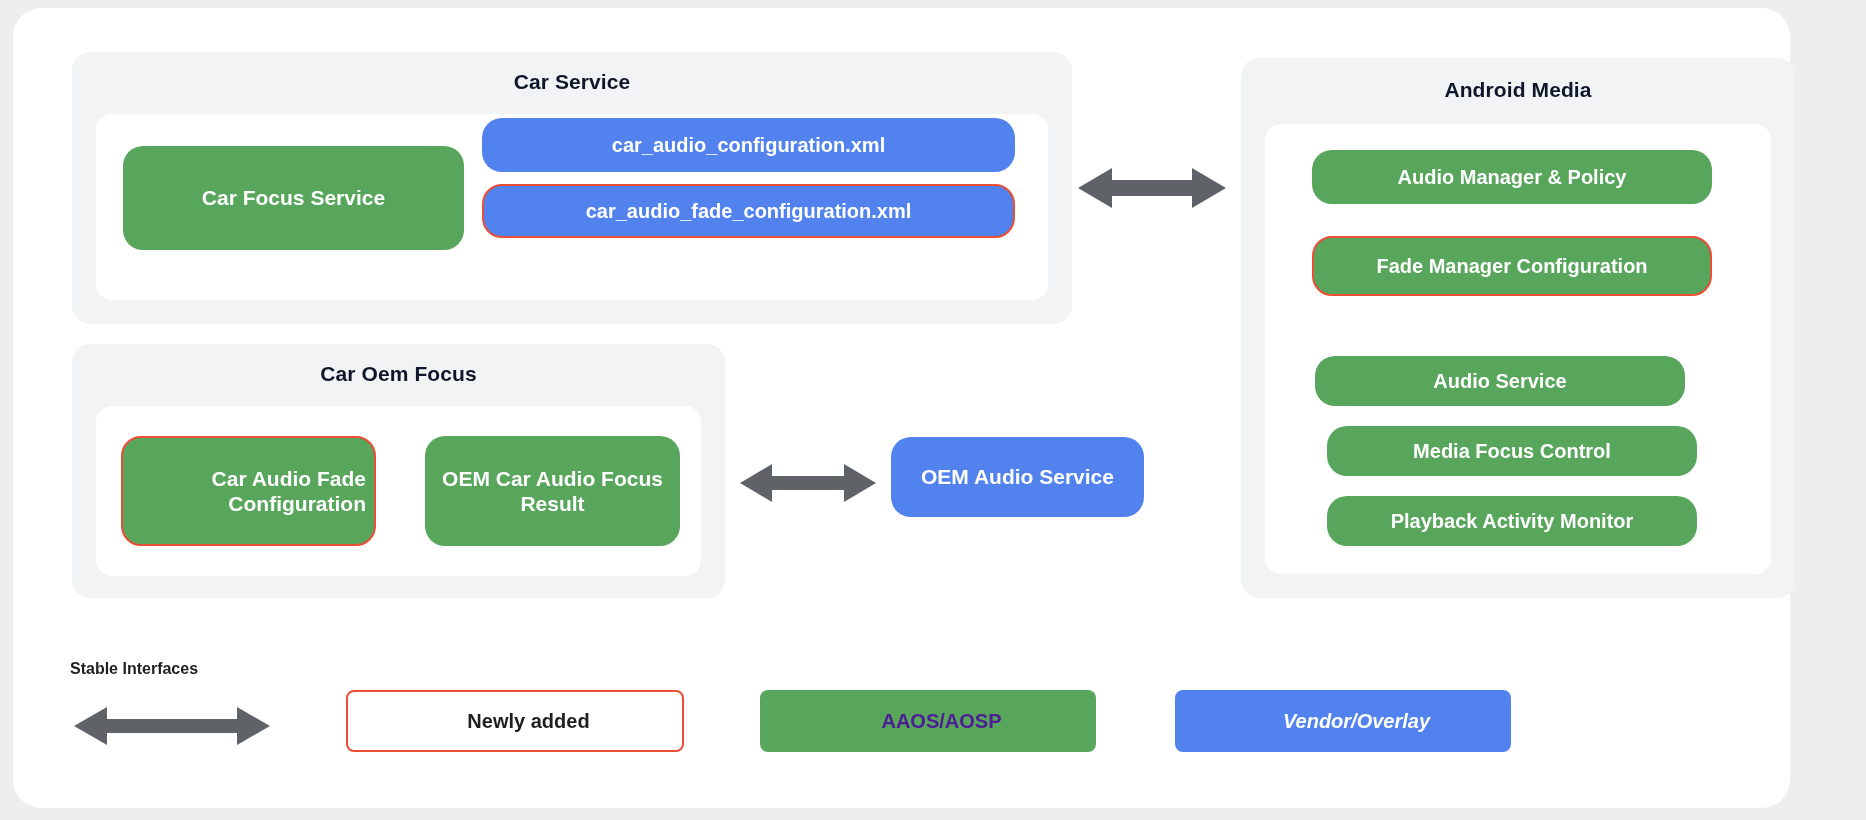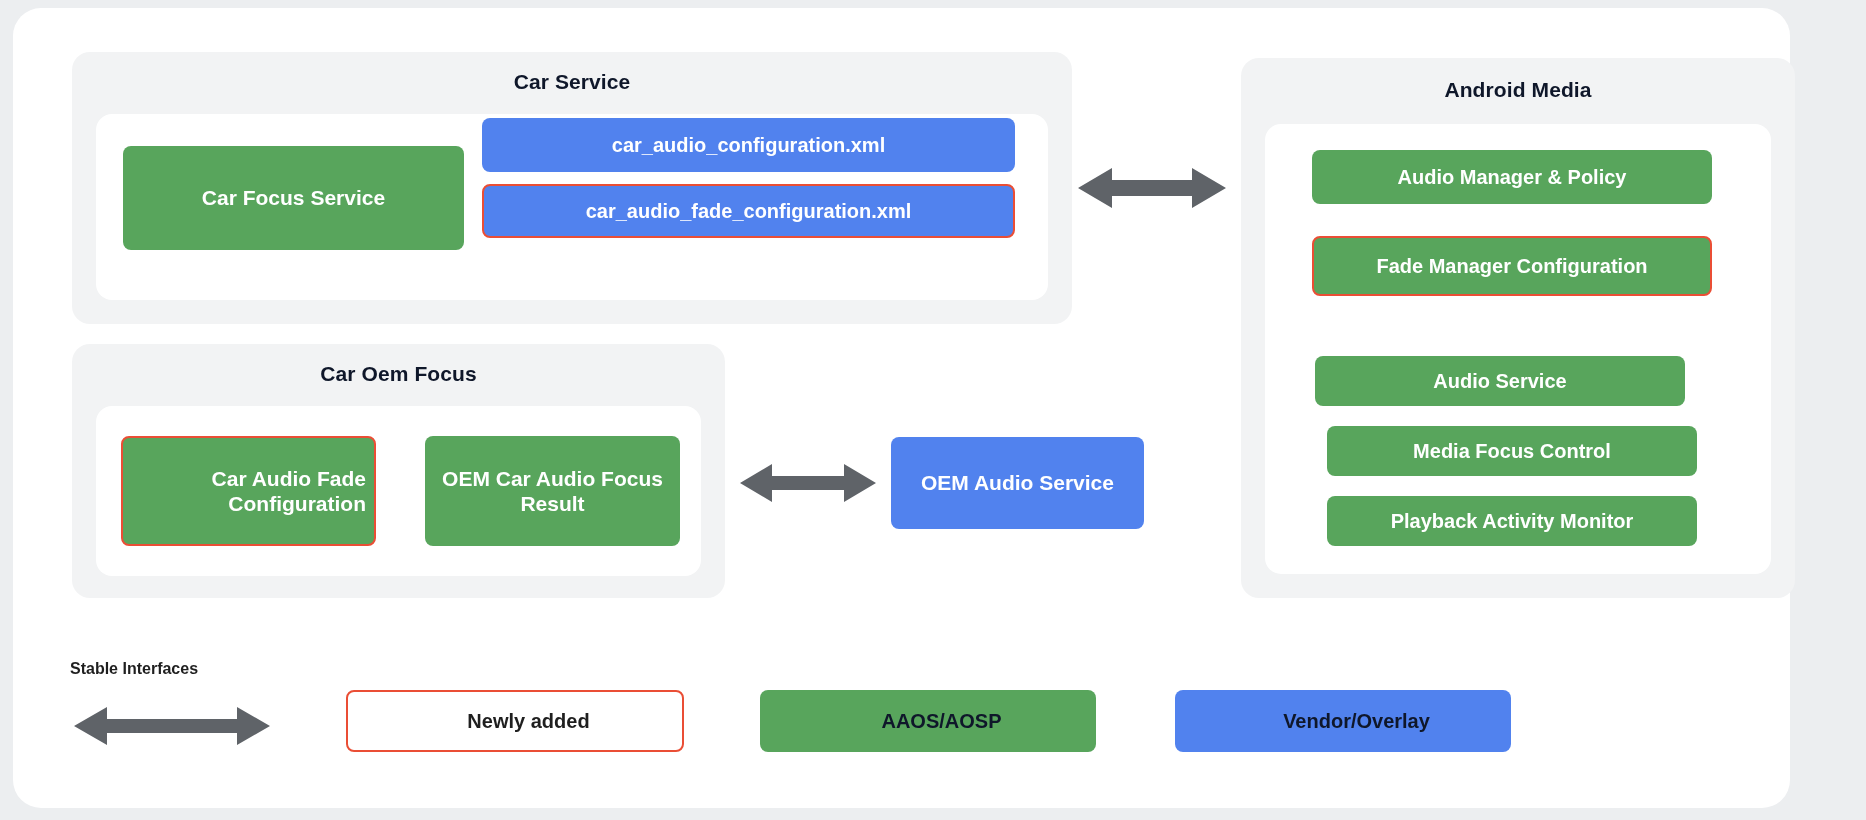--- a/index.html
+++ b/index.html
@@ -50,21 +50,21 @@
     border-radius: 16px;
   }
 
   
   .node {
     position: absolute;
     display: flex;
     align-items: center;
     justify-content: center;
     text-align: center;
-    border-radius: 8px;
+    border-radius: 20px;
     font-size: 20px;
     font-weight: bold;
     color: #ffffff;
     line-height: 1.2;
     box-sizing: border-box;
     padding: 2px 8px;
   }
   .node.green  { background: #58a55c; }
   .node.blue   { background: #5182ee; }
   .node.newly  { border: 2.5px solid #ea4e35; text-align: right; }
@@ -92,22 +92,22 @@
     font-weight: bold;
     line-height: 1.2;
     box-sizing: border-box;
     padding-left: 27px;
   }
   .legend-box.outline {
     background: #ffffff;
     border: 2.5px solid #ea4e35;
     color: #1f1f1f;
   }
-  .legend-box.green { background: #58a55c; color: #0f172a; }
-  .legend-box.blue  { background: #5182ee; color: #0f172a; }
+  .legend-box.green { background: #58a55c; color: #4c1d95; }
+  .legend-box.blue  { background: #5182ee; color: #ffffff; font-style: italic; }
 </style>
 </head>
 <body>
 
 <div id="root">
 
   <div class="outer-card"></div>
 
   <div class="group-panel" style="left:72px; top:52px; width:1000px; height:272px;">
     <div class="group-title" style="top:18px;">Car Service</div>
@@ -122,21 +122,21 @@
 
   <div class="group-panel" style="left:72px; top:344px; width:653px; height:254px;">
     <div class="group-title" style="top:18px;">Car Oem Focus</div>
     <div class="inner-white" style="left:24px; top:62px; width:605px; height:170px;"></div>
 
     <div class="node green newly" style="left:49px; top:92px; width:255px; height:110px; font-size:21px;">Car Audio Fade Configuration</div>
 
     <div class="node green" style="left:353px; top:92px; width:255px; height:110px; font-size:21px;">OEM Car Audio Focus Result</div>
   </div>
 
-  <div class="node blue" style="left:891px; top:437px; width:253px; height:92px; font-size:21px;text-align:right;">OEM Audio Service</div>
+  <div class="node blue" style="left:891px; top:437px; width:253px; height:80px; font-size:21px;text-align:right;">OEM Audio Service</div>
 
   <div class="group-panel" style="left:1241px; top:58px; width:554px; height:540px;">
     <div class="group-title" style="top:20px;">Android Media</div>
     <div class="inner-white" style="left:24px; top:66px; width:506px; height:450px;"></div>
 
     <div class="node green newly" style="left:71px; top:178px; width:400px; height:60px;">Fade Manager Configuration</div>
 
     <div class="node green" style="left:71px; top:92px; width:400px; height:54px;">Audio Manager &amp; Policy</div>
 
     <div class="node green" style="left:74px; top:298px; width:370px; height:50px;">Audio Service</div>

